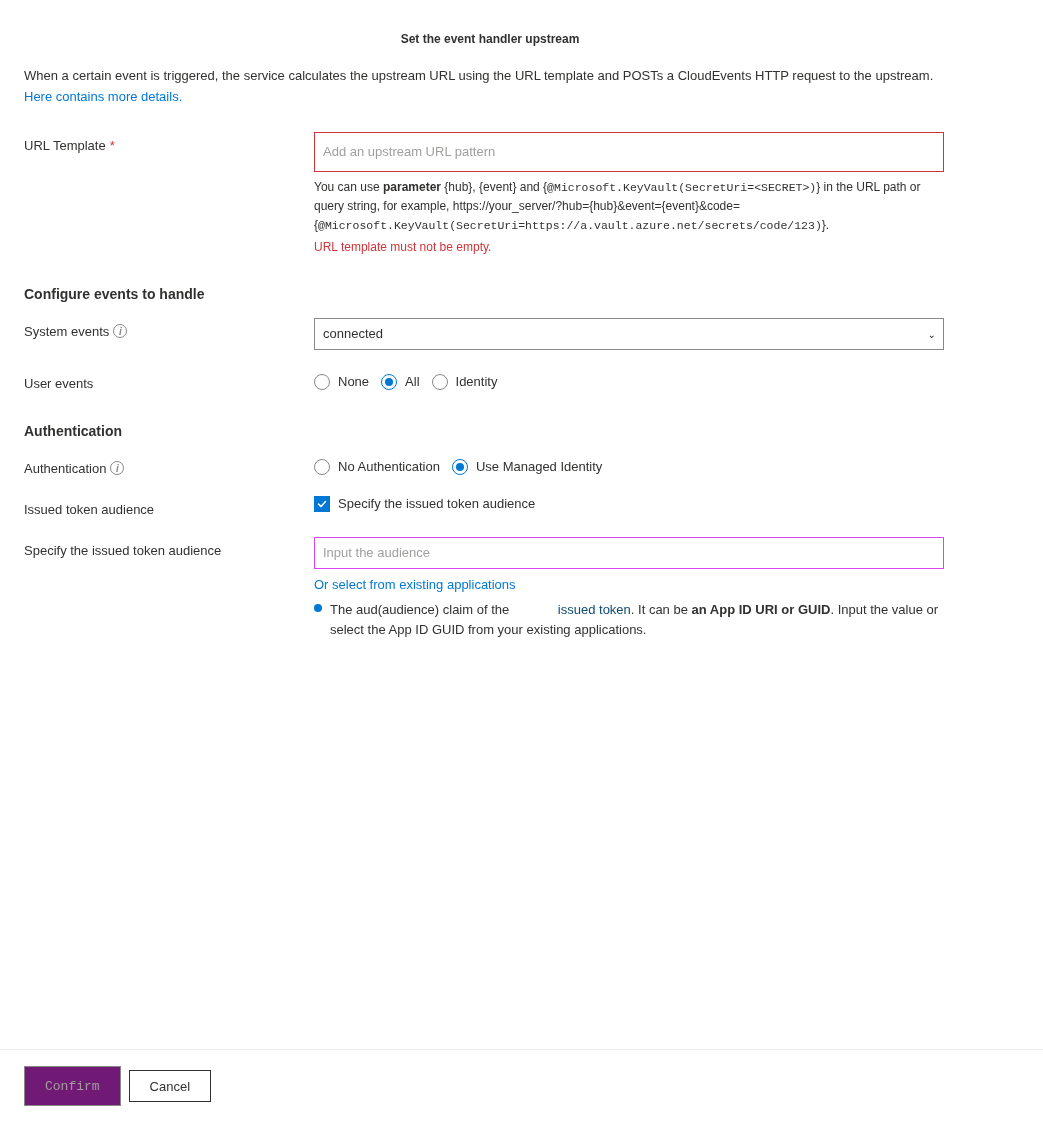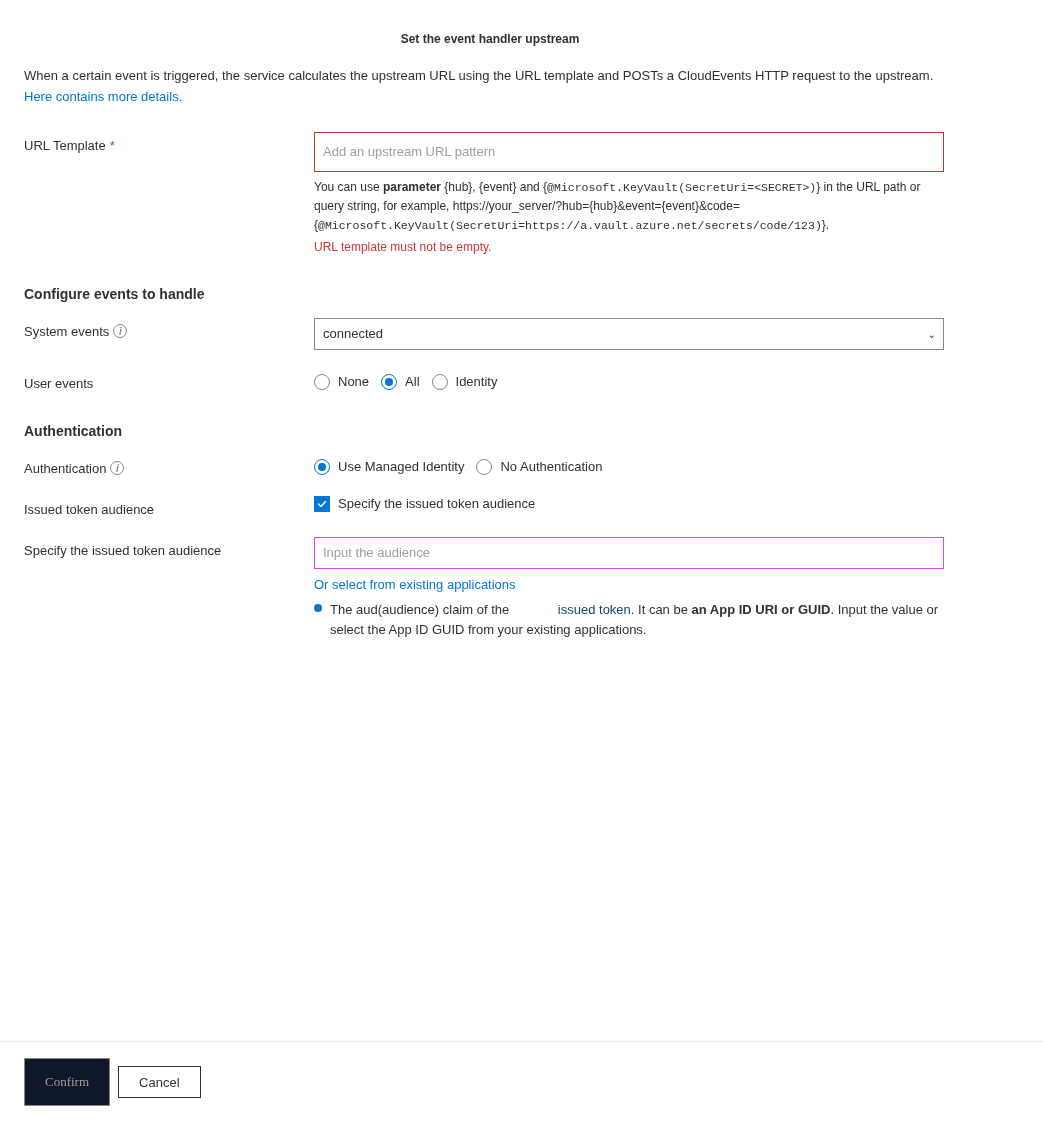--- a/index.html
+++ b/index.html
@@ -270,28 +270,28 @@
     .footer-bar {
       border-top: 1px solid #edebe9;
       padding: 16px 24px;
       display: flex;
       align-items: center;
       gap: 8px;
       background: #fff;
     }
 
     .btn-confirm {
-      height: 48px;
+      height: 40px;
       padding: 0 20px;
-      background: #0f172a;
+      background: #701a75;
       border: 1px solid #8a8886;
       color: #a19f9d;
       font-size: 13px;
       cursor: default;
-      font-family: Liberation Serif, serif;
+      font-family: Liberation Mono, monospace;
     }
 
     .btn-cancel {
       height: 32px;
       padding: 0 20px;
       background: #fff;
       border: 1px solid #323130;
       color: #323130;
       font-size: 13px;
       cursor: pointer;
@@ -382,26 +382,26 @@
     <h3>Authentication</h3>
 
     <div class="form-row">
       <div class="form-label">
         <span>Authentication</span>
         <span class="info-icon">i</span>
       </div>
       <div class="form-control">
         <div class="radio-group">
           <label class="radio-item">
+            <span class="radio-circle"></span>
+            <span class="radio-label">No Authentication</span>
+          </label>
+          <label class="radio-item">
             <span class="radio-circle selected"></span>
             <span class="radio-label">Use Managed Identity</span>
-          </label>
-          <label class="radio-item">
-            <span class="radio-circle"></span>
-            <span class="radio-label">No Authentication</span>
           </label>
         </div>
       </div>
     </div>
 
     <div class="form-row">
       <div class="form-label">
         <span>Issued token audience</span>
       </div>
       <div class="form-control">

